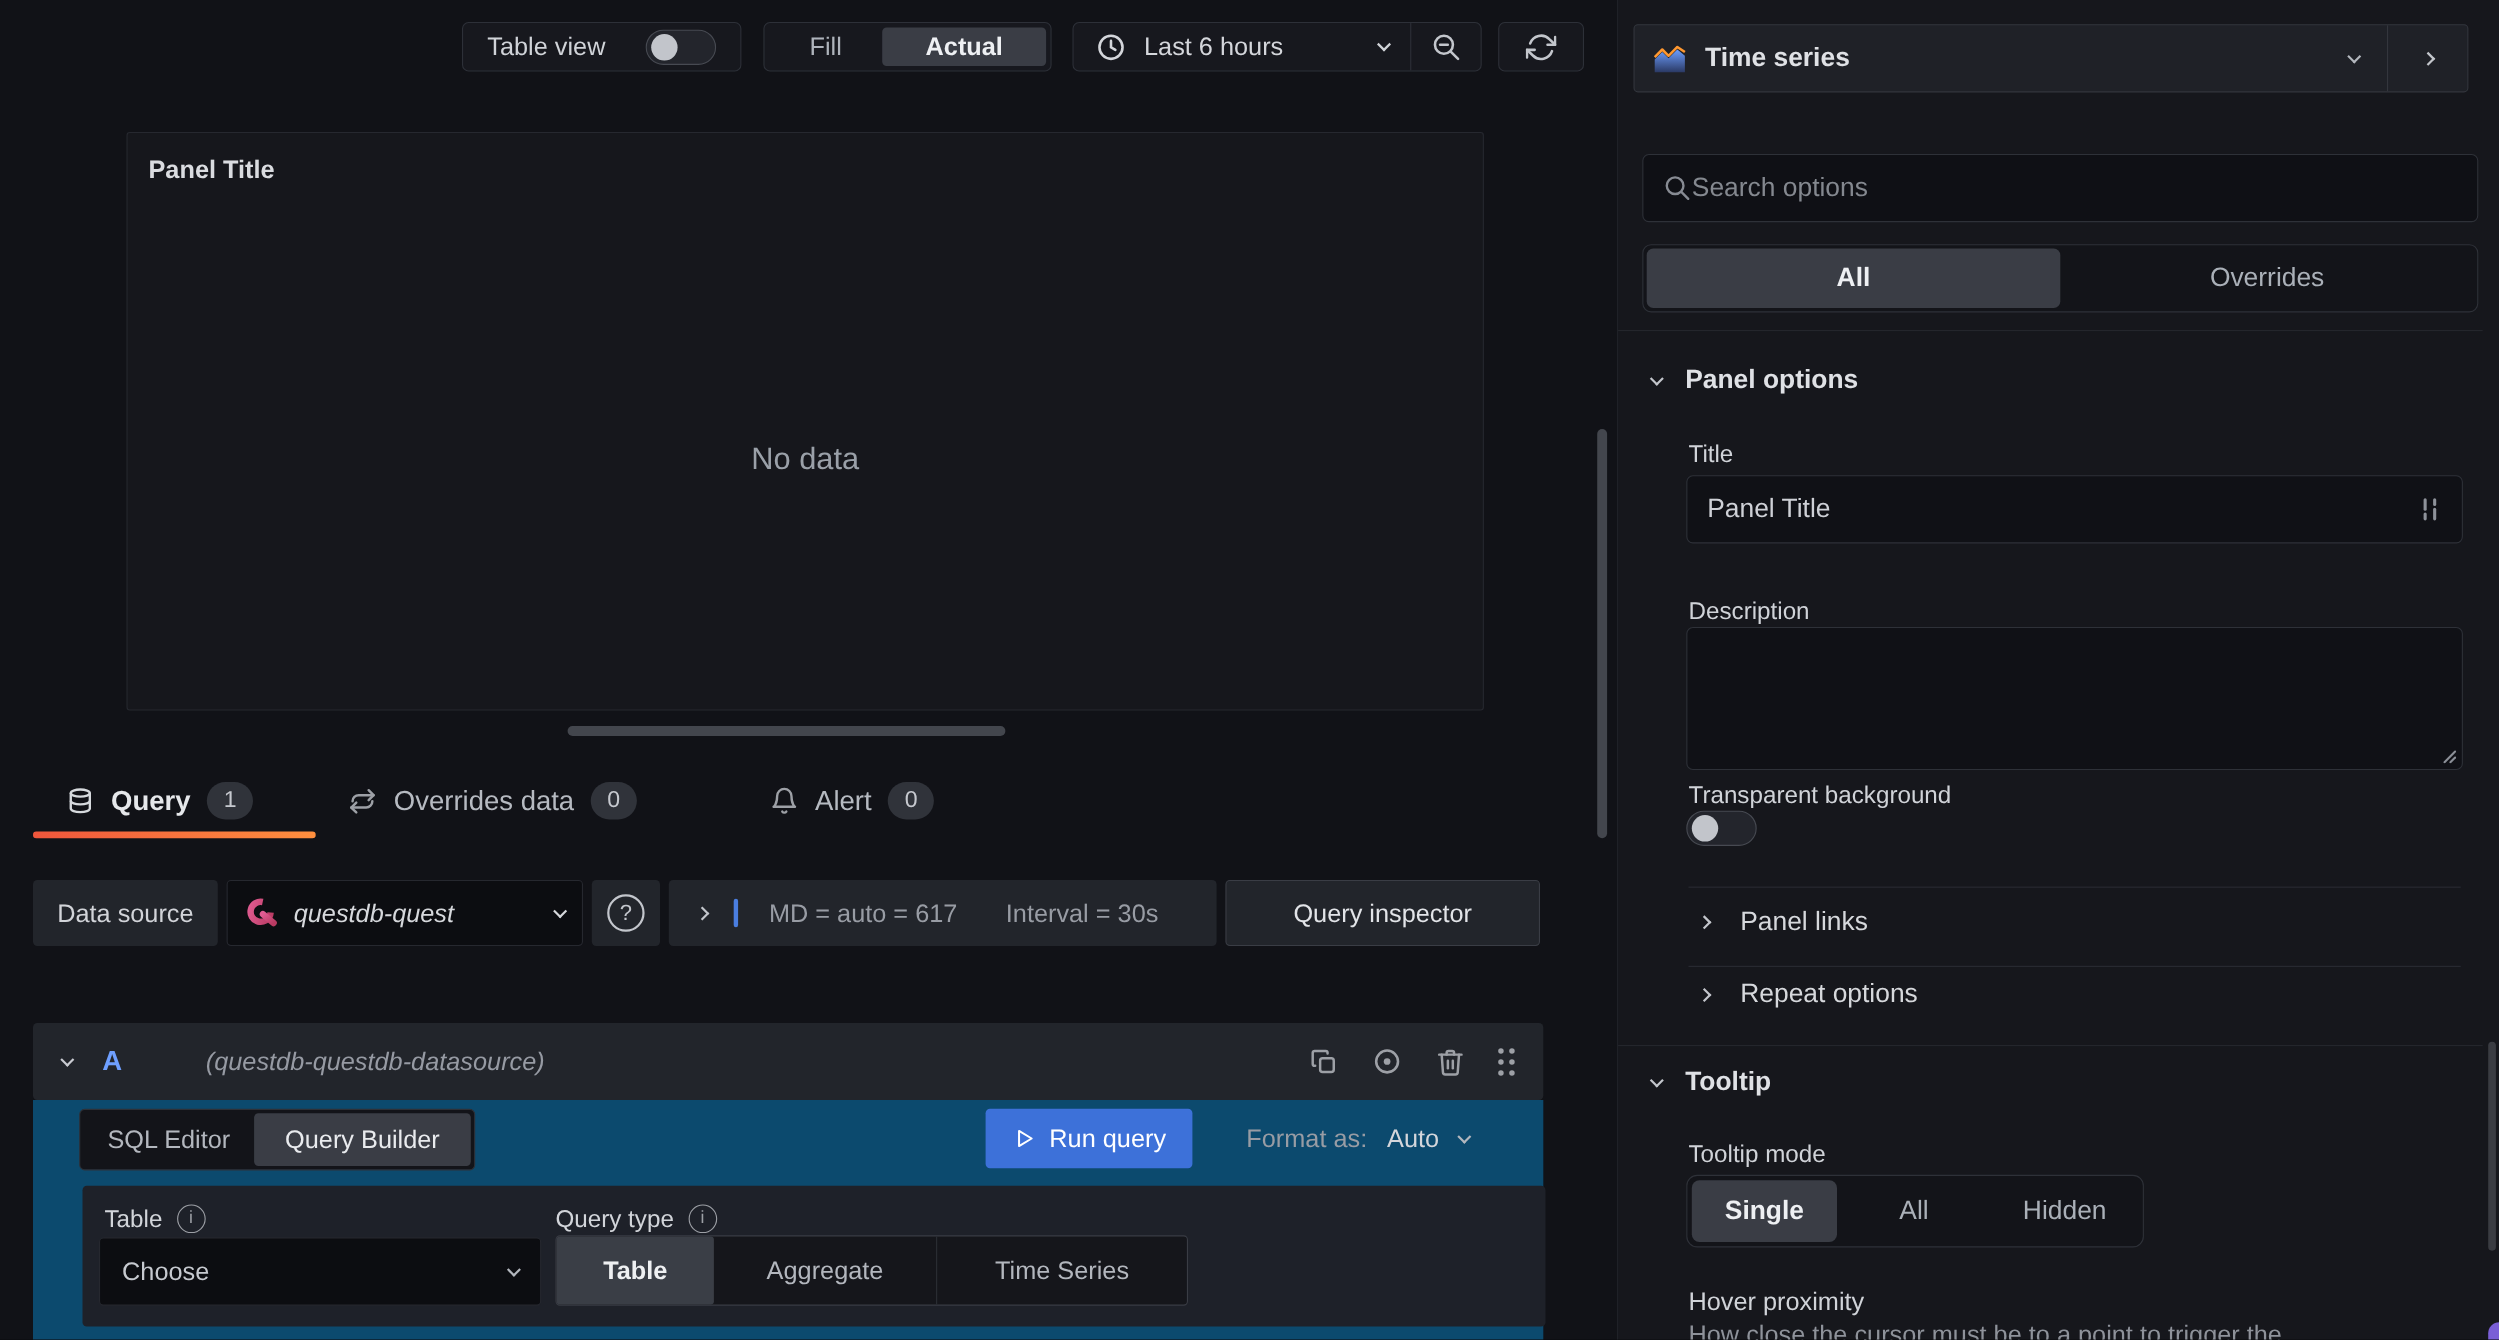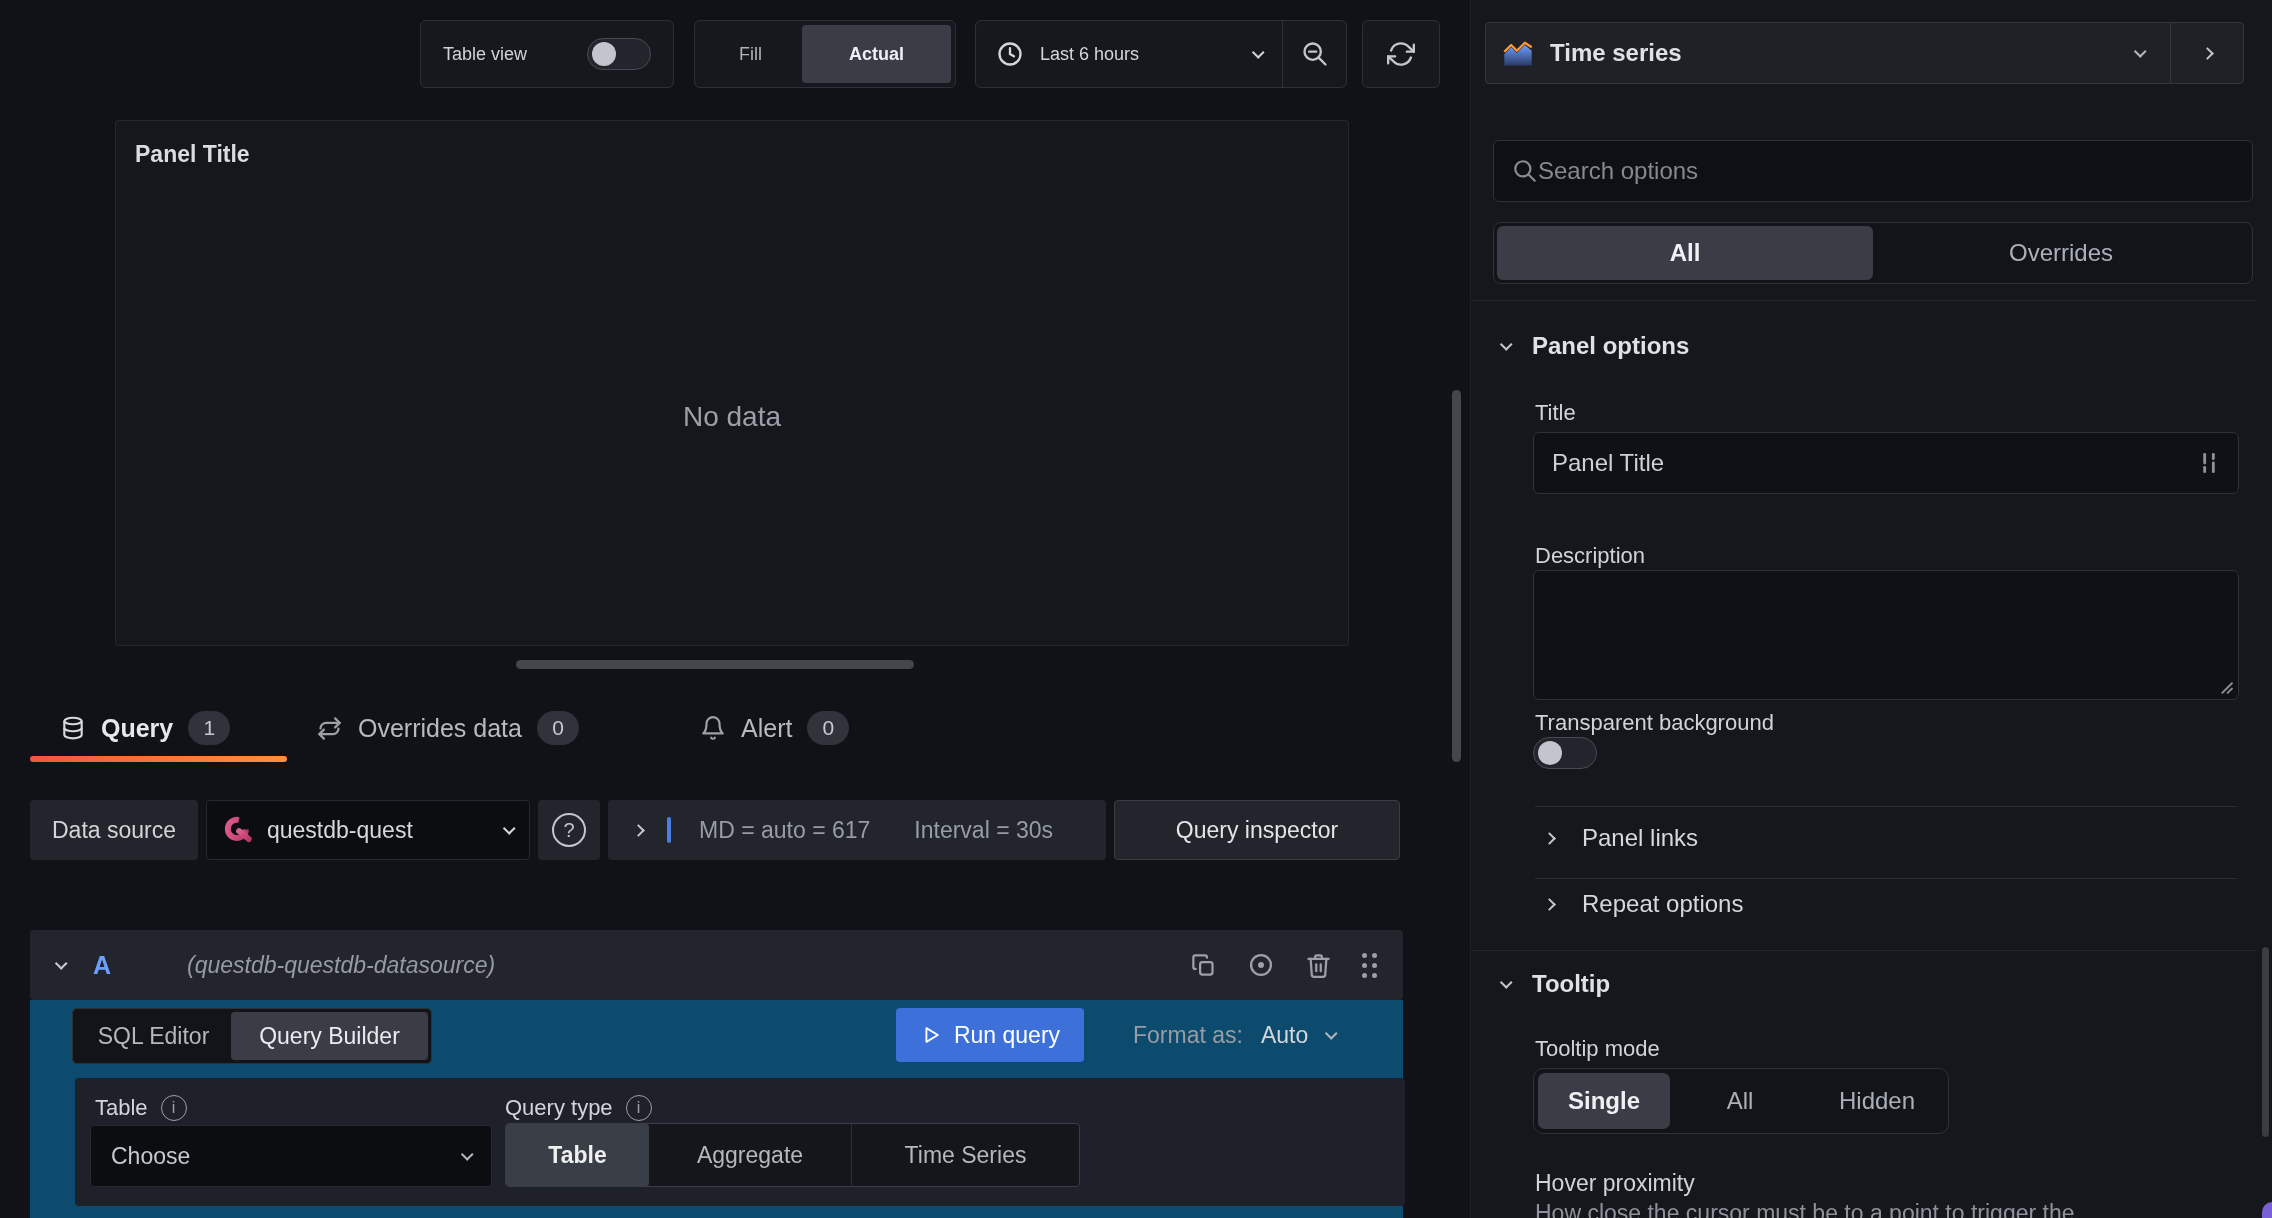--- a/index.html
+++ b/index.html
@@ -13,23 +13,23 @@
   .icon { display:inline-flex; align-items:center; justify-content:center; flex:none; }
 
   
   .chev { display:inline-block; width:11px; height:11px;
           border-right:2.5px solid currentColor; border-bottom:2.5px solid currentColor; flex:none; }
   .chev-down  { transform: rotate(45deg) translate(-1px,-2px); }
   .chev-right { transform: rotate(-45deg); }
   .chev-sm { width:9px; height:9px; border-width:2px; }
 
   
-  .tb { position:absolute; top:20px; height:68px; background:#17181e;
+  .tb { position:absolute; top:20px; height:45px; background:#17181e;
         border:1px solid #2d3038; border-radius:6px; display:flex; align-items:center;
-        font-size:18px; color:#d0d3d8; }
+        font-size:23px; color:#d0d3d8; }
   #tb-tableview { left:420px; width:254px; padding:0 22px; justify-content:space-between; }
   .toggle { position:relative; width:64px; height:32px; border-radius:16px;
             background:#23252c; border:1px solid #474a52; flex:none; }
   .toggle .knob { position:absolute; left:4px; top:3px; width:24px; height:24px;
                   border-radius:50%; background:#c2c5cb; }
   #tb-fillactual { left:694px; width:262px; padding:4px; }
   .seg { height:100%; display:flex; align-items:center; justify-content:center;
          color:#aeb3bb; border-radius:4px; }
   .seg-fill { width:104px; }
   .seg-actual { width:150px; }
@@ -66,21 +66,21 @@
   #tab-alert { left:700px; }
   #tab-underline { position:absolute; left:30px; top:756px; width:257px; height:6px;
                    border-radius:3px; background:linear-gradient(90deg,#f0563c,#ff8f3e); }
 
   
   .blk { position:absolute; top:800px; height:60px; background:#22252b; border-radius:4px;
          display:flex; align-items:center; font-size:23px; }
   #ds-label { left:30px; width:168px; justify-content:center; color:#d2d4d9; }
   #ds-select { left:206px; width:324px; background:#0c0d11; border:1px solid #26282f;
                padding:0 16px; gap:14px; color:#d6d8dc; }
-  #ds-select .name { flex:1; }
+  #ds-select .name { flex:1;font-style:italic; }
   #ds-help { left:538px; width:62px; justify-content:center; }
   .qcircle { width:34px; height:34px; border:2px solid #c3c6cc; border-radius:50%;
              display:flex; align-items:center; justify-content:center;
              font-size:20px; color:#c3c6cc; font-weight:500; }
   #ds-opts { left:608px; width:498px; padding:0 26px; color:#989ca4; }
   #ds-opts .chev { color:#c3c6cc; }
   .qopt-bar { width:4px; height:26px; background:#4a7ee0; border-radius:2px; margin-left:24px; }
   .qopt-md { margin-left:28px; }
   .qopt-int { margin-left:44px; }
   #ds-inspector { left:1114px; width:286px; justify-content:center;

